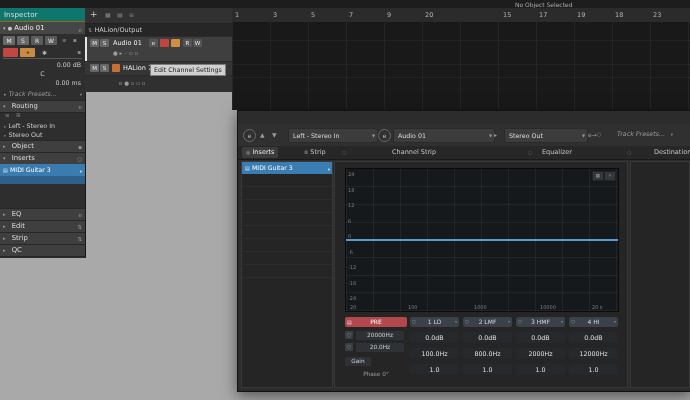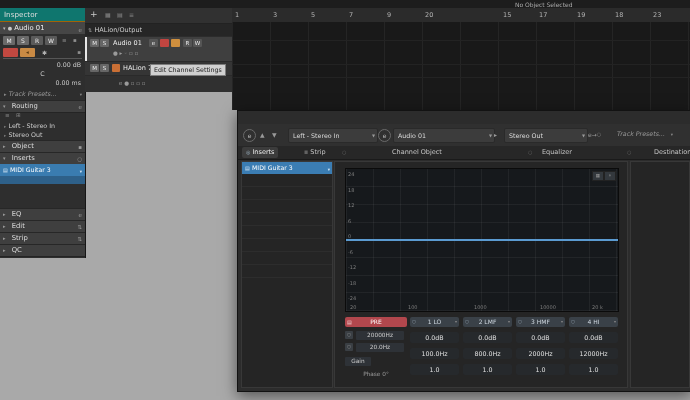--- a/index.html
+++ b/index.html
@@ -274,21 +274,21 @@
       <span class="tab active" style="left:4px">
         <span style="font-size:5px;color:#9fb6c6">◎</span>
         <span>Inserts</span>
       </span>
       <span class="tab" style="left:62px">
         <span style="font-size:5px;color:#999">≣</span>
         <span>Strip</span>
       </span>
       <span class="tabsep" style="left:104px">○</span>
       <span class="tab" style="left:150px">
-        <span>Channel Object</span>
+        <span>Channel Strip</span>
       </span>
       <span class="tabsep" style="left:290px">○</span>
       <span class="tab" style="left:300px">
         <span>Equalizer</span>
       </span>
       <span class="tabsep" style="left:389px">○</span>
       <span class="tab" style="left:412px">
         <span>Destination</span>
       </span>
     </div>

